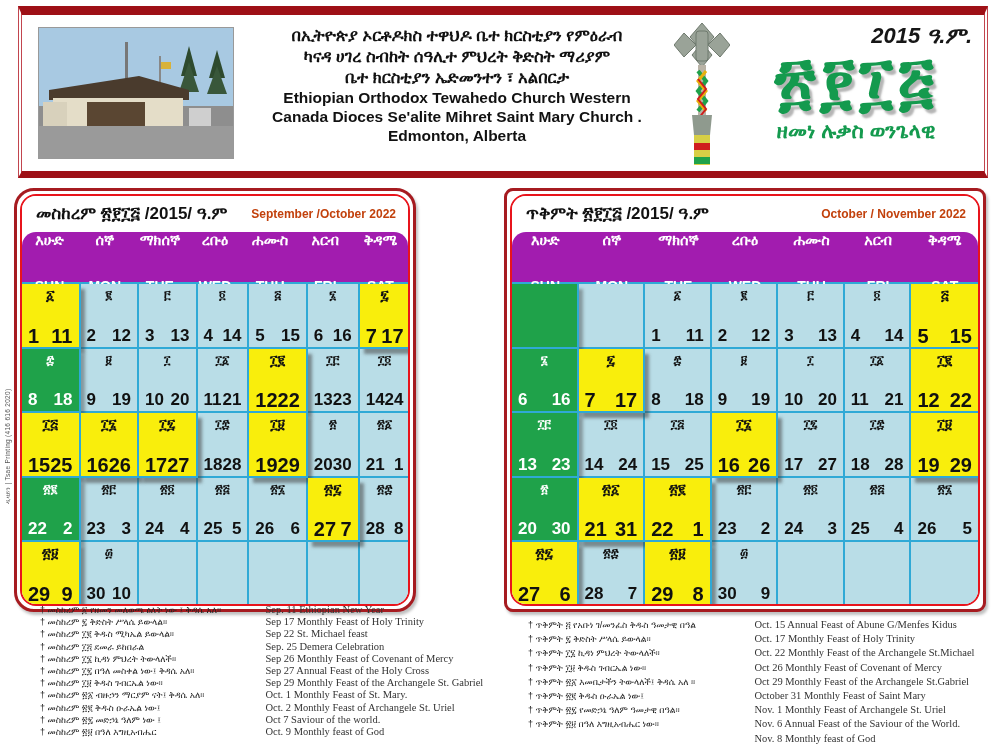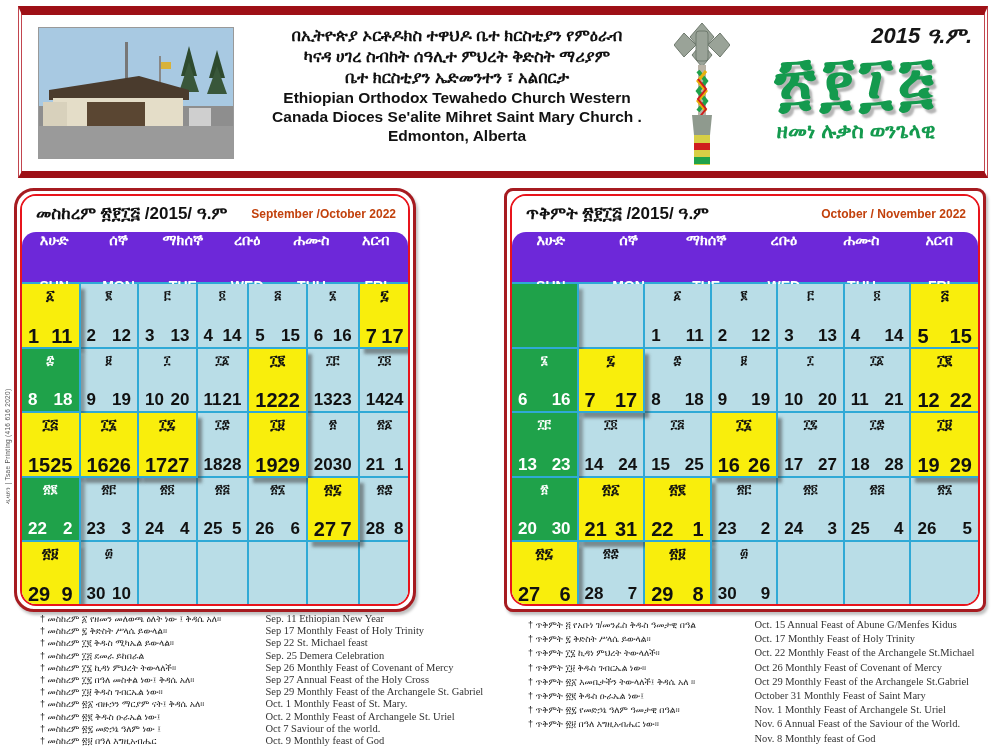--- a/index.html
+++ b/index.html
@@ -29,22 +29,22 @@
     border:3px solid #a61b20; border-radius:20px; background:#fff; padding:3px;
     box-shadow:2px 3px 3px rgba(0,0,0,.25);
   }
   .panel-inner { width:100%; height:100%; border-radius:16px; background:#fff; overflow:hidden; border:2px solid #e8141c; }
   #panel-0 { left:14px;  width:402px; }
   #panel-1 { left:504px; width:482px;border-radius:9px; }
   .panel-title { height:36px; display:flex; align-items:center; justify-content:space-between; padding:0 12px 0 14px; background:#fff; }
   .panel-title .t-am { font-weight:bold; font-size:17px; color:#111; }
   .panel-title .t-en { font-weight:bold; font-size:12px; color:#c2410c; }
   .week-bar {
-    height:50px; background:#6d28d9; border-radius:14px 14px 0 0;
-    display:grid; grid-template-columns:repeat(6,1fr); align-items:center;
+    height:50px; background:#a21caf; border-radius:14px 14px 0 0;
+    display:grid; grid-template-columns:repeat(7,1fr); align-items:center;
   }
   .wd { text-align:center; color:#fff; }
   .wd .wd-am { font-weight:bold; font-size:14.5px; display:block; line-height:16px; }
   .wd .wd-en { font-weight:bold; font-size:14px; display:block; line-height:15px;margin-top:31px; }
   .grid {
     height:325px; background:#b9dde7;
     display:grid; grid-template-columns:repeat(7,1fr); grid-template-rows:repeat(5,1fr);
     border-top:2px solid #2fa9d6;
   }
   .cell {
@@ -57,21 +57,21 @@
   .cell .nums { display:flex; justify-content:space-between; padding:0 4px; font-weight:bold; font-size:17px; color:#111; line-height:20px; }
   .cell.yellow { background:#f9ee0c; z-index:2; box-shadow:4px 5px 3px rgba(70,70,70,.55); }
   .cell.yellow .gz { font-size:14px; }
   .cell.yellow .nums { font-size:20px; font-weight:800; }
   .cell.green { background:#1fa24a; z-index:2; box-shadow:4px 5px 3px rgba(70,70,70,.45); }
   .cell.green .gz, .cell.green .nums { color:#fff; }
   .cell.green-empty { background:#1fa24a; z-index:2; box-shadow:4px 5px 3px rgba(70,70,70,.45); }
 
   
   .notes { position:absolute; display:flex; }
-  #notes-0 { left:40px;  top:604px; width:460px;margin-top:9px; }
+  #notes-0 { left:40px;  top:604px; width:460px; }
   #notes-1 { left:528px; top:618px; width:462px; }
   .notes .col-am { width:49%; }
   .notes .col-en { width:51%; }
   .note-am { font-size:9px; color:#222; line-height:12.2px; white-space:nowrap; }
   #notes-1 .note-am { line-height:14.2px; }
   .note-en { font-family:"Liberation Serif", serif; font-size:10.5px; font-weight:normal; color:#333; line-height:12.2px; white-space:nowrap; }
   #notes-1 .note-en { line-height:14.2px; }
 
   .credit {
     position:absolute; left:-52px; top:440px; width:120px;

